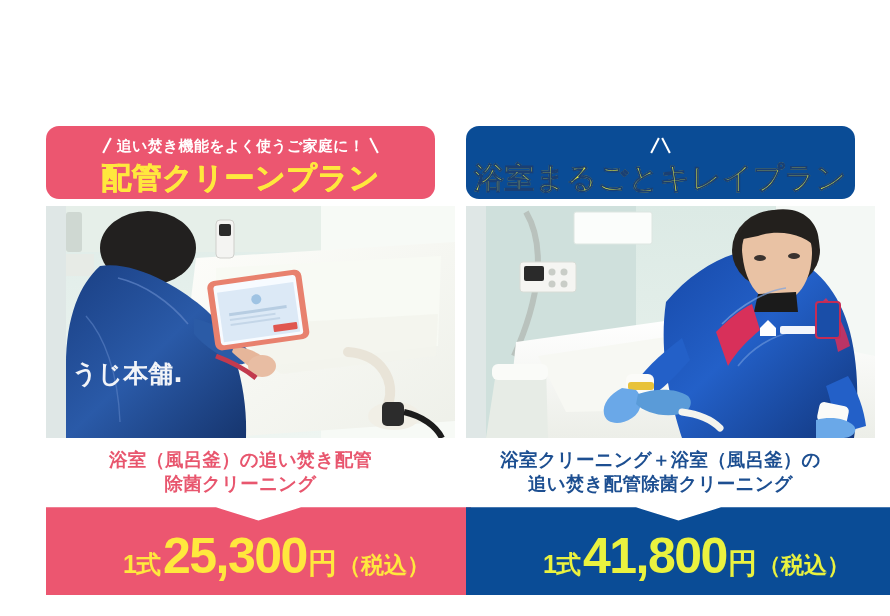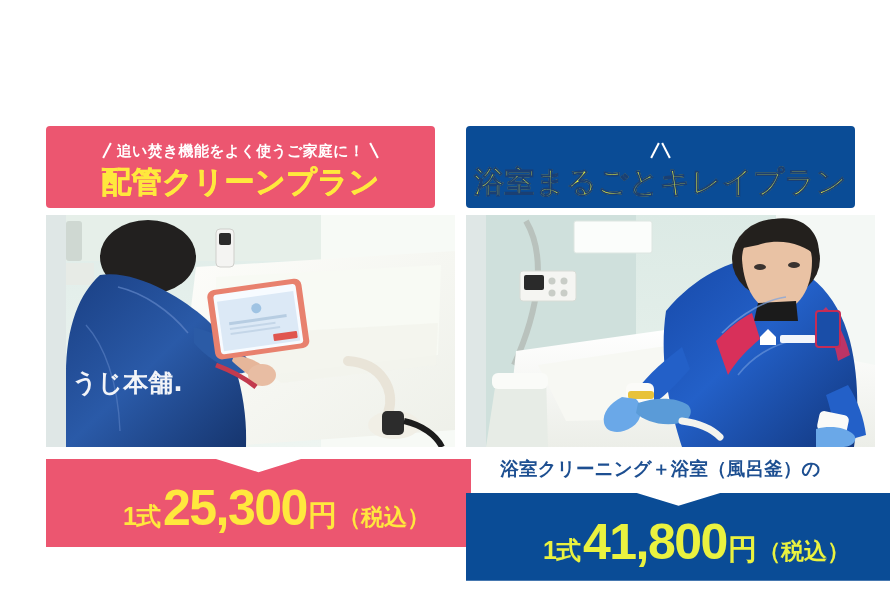--- a/index.html
+++ b/index.html
@@ -27,21 +27,21 @@
   }
 
   
   .col{position:absolute;top:126px;width:389px;}
   .col-left{left:46px;}
   .col-right{left:466px;}
 
   
   .plan-head{
     position:relative;
-    height:82px;border-radius:4px;
+    height:73px;border-radius:13px;
     box-sizing:border-box;
     display:flex;flex-direction:column;align-items:center;justify-content:center;
     overflow:hidden;
   }
   .plan-sub-row{
     display:flex;align-items:center;justify-content:center;
     gap:9px;height:22px;margin-top:2px;
   }
   .slash{
     display:inline-block;width:2px;height:17px;
@@ -185,20 +185,24 @@
           <rect x="205" y="120" width="24" height="7" rx="1" fill="#e0564f"></rect>
         </g>
 
         <path d="M282 146 C316 148 330 176 322 198" stroke="#e9e4d8" stroke-width="10" fill="none" stroke-linecap="round"></path>
         <ellipse cx="328" cy="210" rx="26" ry="14" fill="#f1efe6"></ellipse>
         <rect x="316" y="196" width="22" height="24" rx="5" fill="#2c2c2c"></rect>
         <path d="M338 206 C356 210 370 220 376 232" stroke="#1c1c1c" stroke-width="6" fill="none"></path>
       </svg>
     </div>
 
+    <div class="caption">
+      <div>浴室（風呂釜）の追い焚き配管</div>
+      <div>除菌クリーニング</div>
+    </div>
 
     <div class="price-wrap">
       <div class="price-box">
         <div class="price-text">
           <span class="p-unit">1式</span>
           <span class="p-amount">25,300</span>
           <span class="p-yen">円</span>
           <span class="p-tax">（税込）</span>
         </div>
       </div>
@@ -284,20 +288,21 @@
         <path d="M362 170 C372 186 378 204 380 220 L352 228 C348 210 344 192 340 180 Z" fill="#2360c8"></path>
         <rect x="332" y="198" width="30" height="20" rx="5" fill="#fbfbf8" transform="rotate(12 347 208)"></rect>
         <path d="M330 214 C344 210 360 212 368 220 C372 226 366 232 356 232 L330 232 Z" fill="#6aa8e8"></path>
 
         <path d="M196 206 C212 208 226 214 234 222" stroke="#f4f4ee" stroke-width="7" fill="none" stroke-linecap="round"></path>
       </svg>
     </div>
 
     <div class="caption">
       <div>浴室クリーニング＋浴室（風呂釜）の</div>
+      <div>追い焚き配管除菌クリーニング</div>
     </div>
 
     <div class="price-wrap">
       <div class="price-box">
         <div class="price-text">
           <span class="p-unit">1式</span>
           <span class="p-amount">41,800</span>
           <span class="p-yen">円</span>
           <span class="p-tax">（税込）</span>
         </div>

